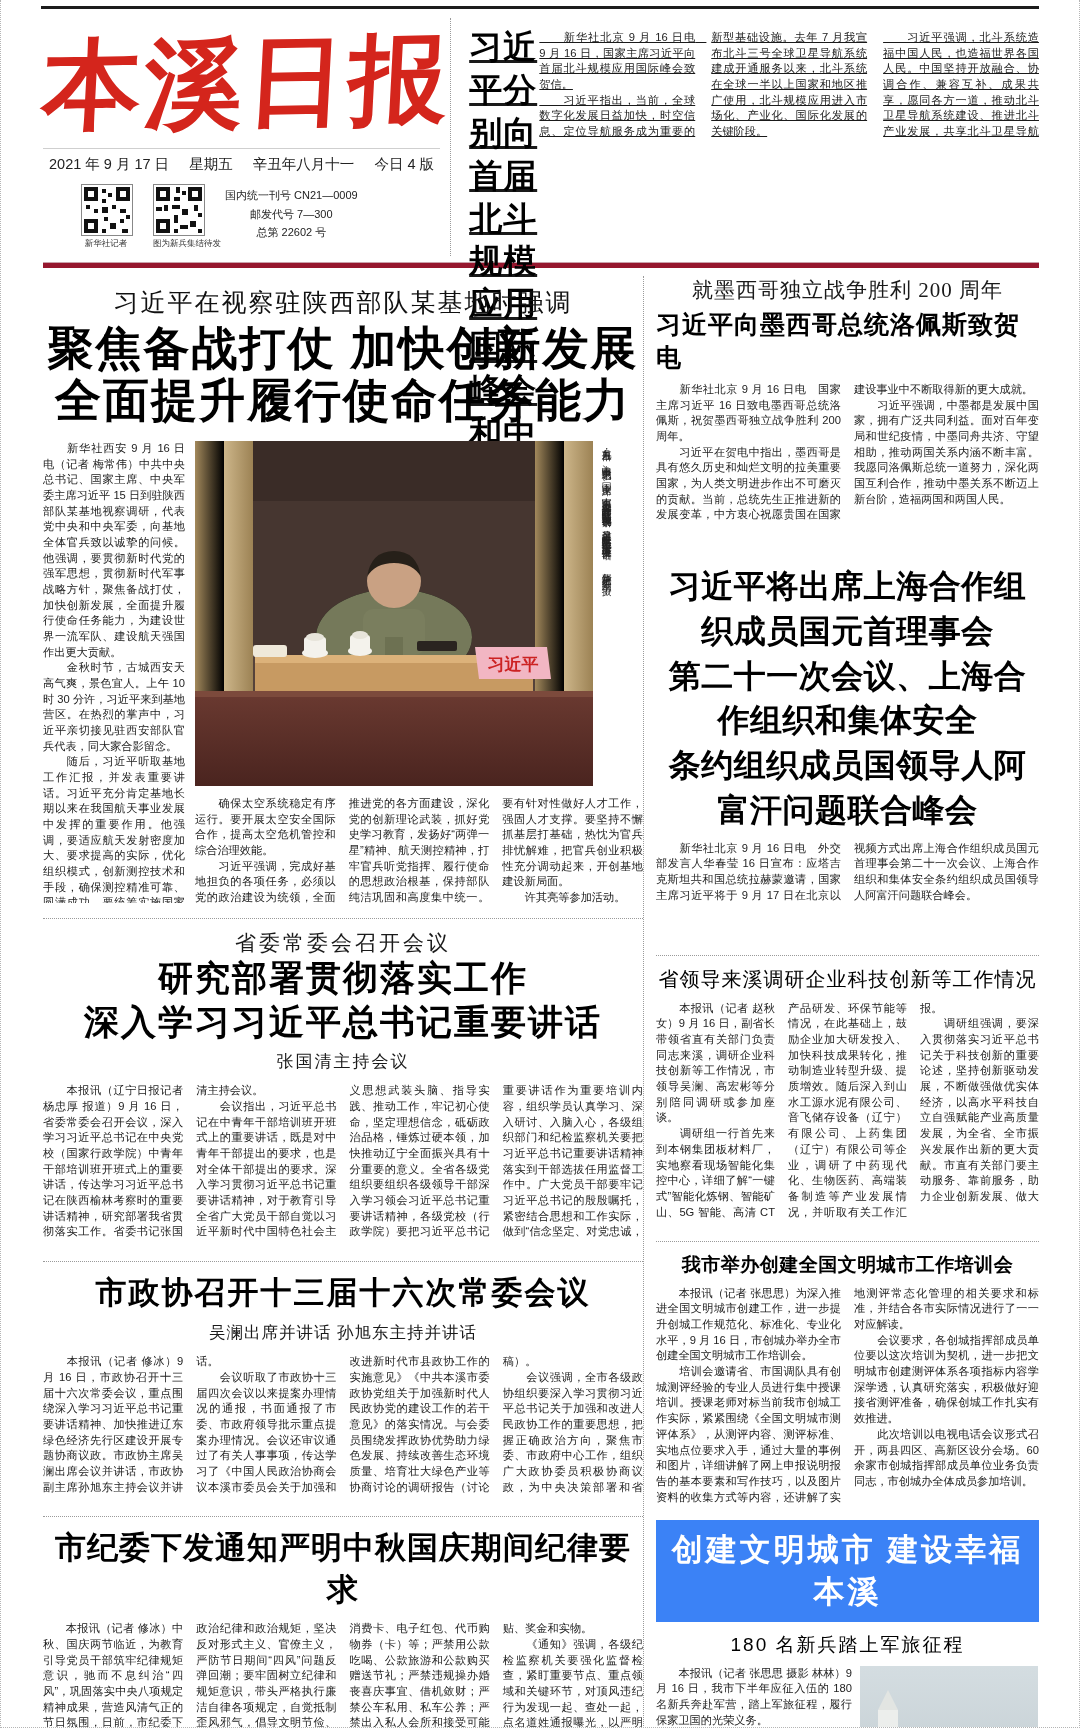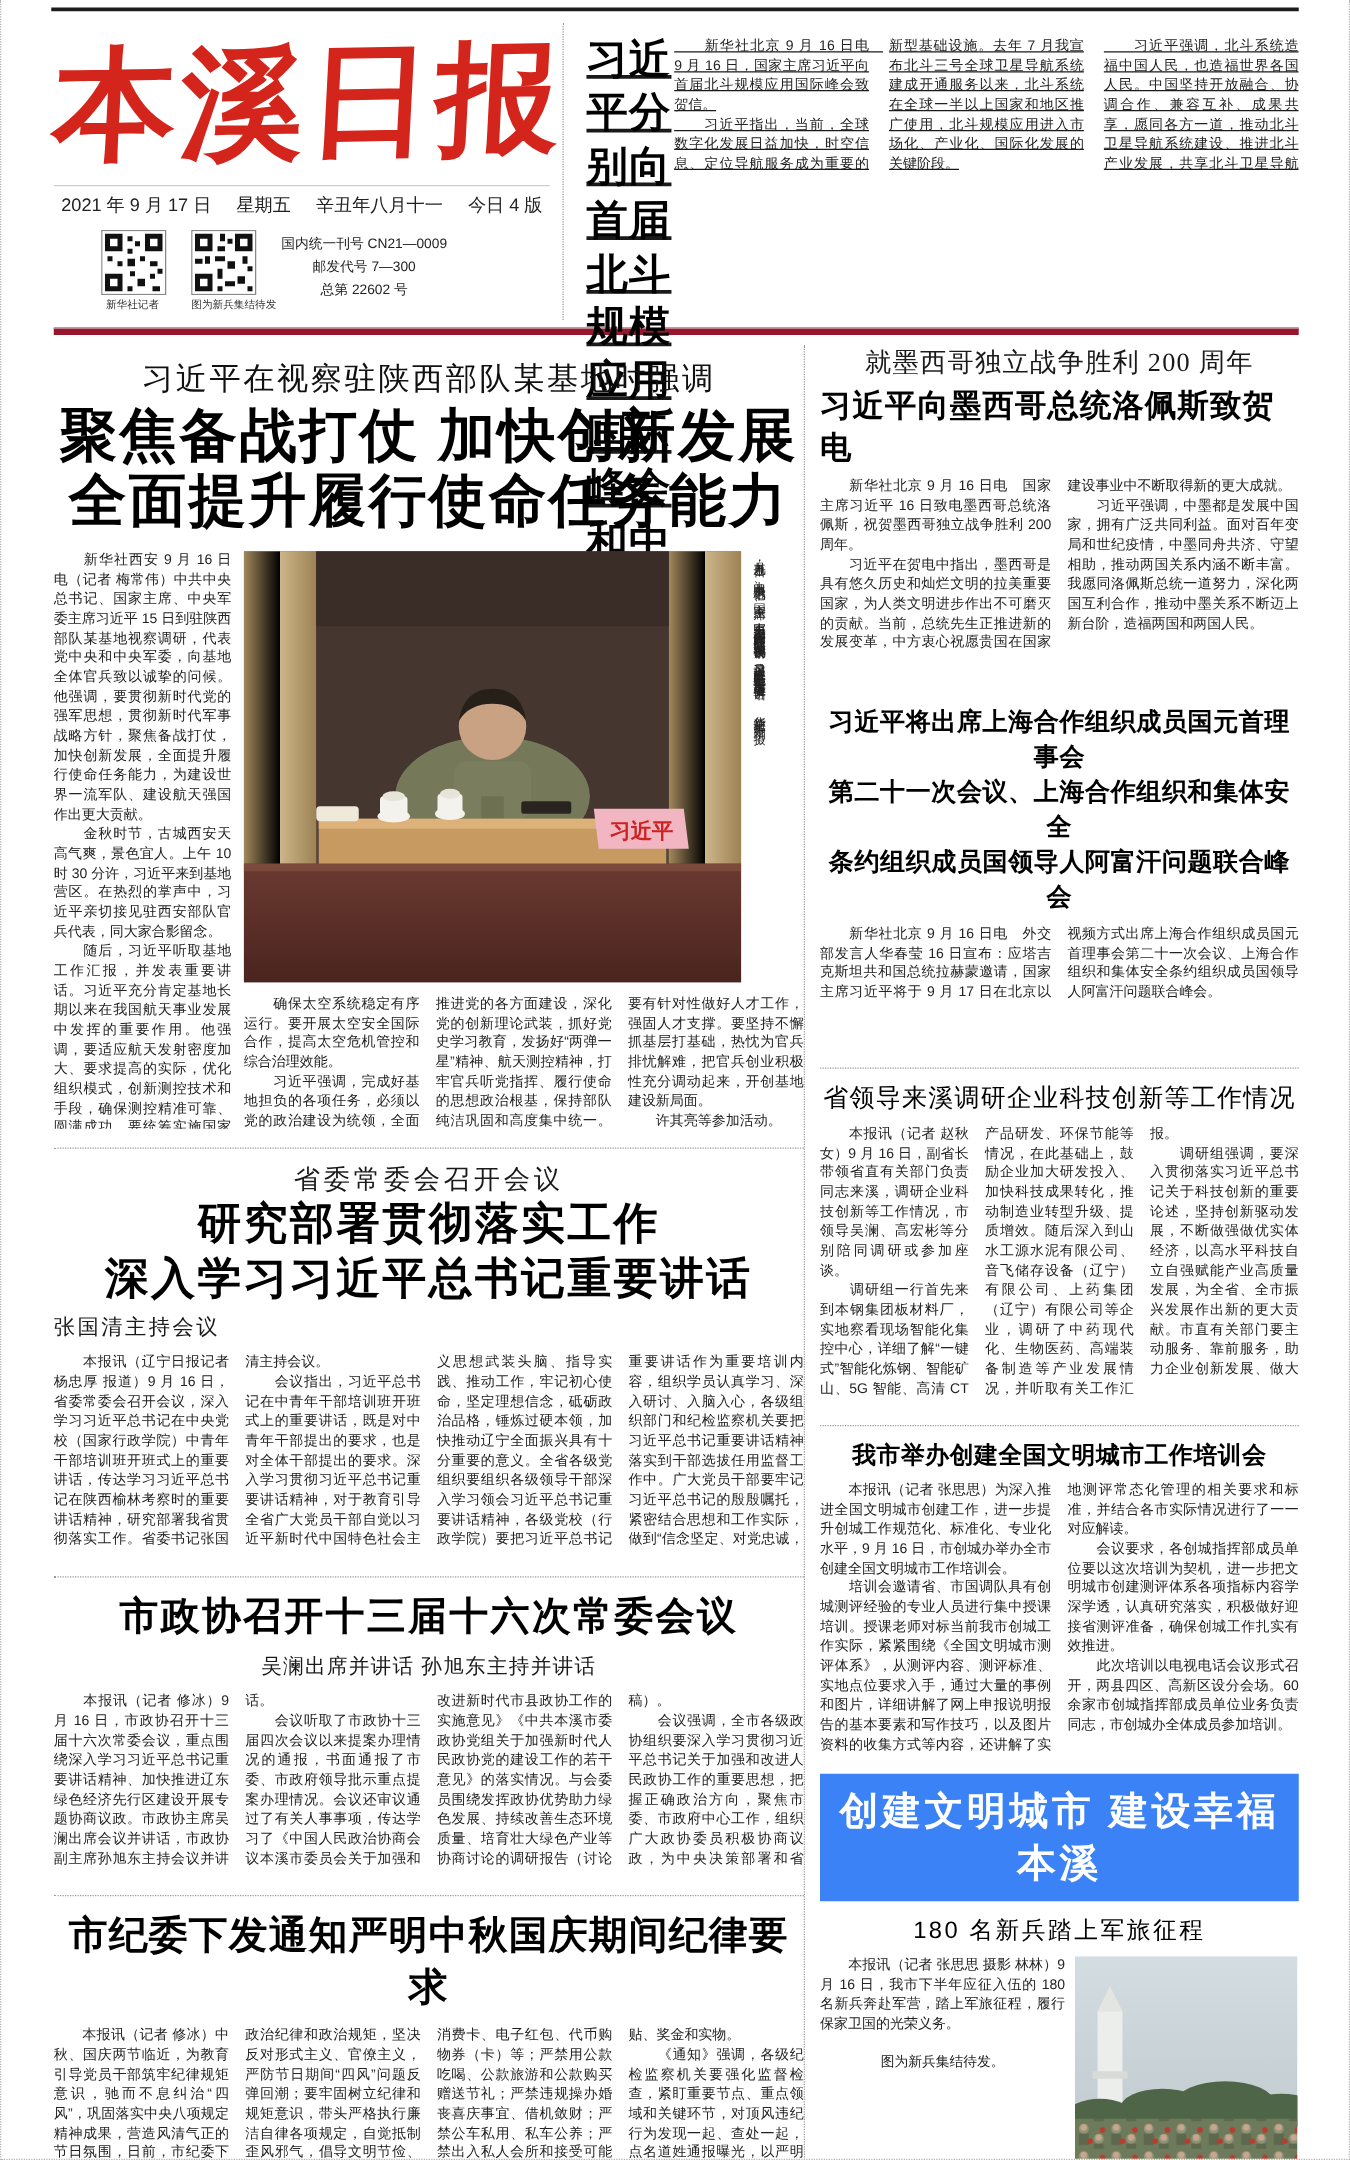--- a/index.html
+++ b/index.html
@@ -50,37 +50,37 @@
   .lead-right{flex:1;margin-left:10px;display:flex;flex-direction:column;}
   .photo-row{display:flex;}
   .v-caption{writing-mode:vertical-rl;font-size:9.8px;line-height:1.5;height:345px;
              margin-left:6px;color:#222;letter-spacing:1px;}
   .lead-bottom{margin-top:10px;height:112px;overflow:hidden;}
 
   
   .pm-kicker{font-size:21px;text-align:center;letter-spacing:3px;margin-top:2px;}
   .pm-headline{font-family:"Liberation Serif",serif;font-weight:bold;font-size:35px;
                text-align:center;letter-spacing:2px;line-height:1.25;color:#000;}
-  .pm-subhead{font-size:17px;letter-spacing:2px;margin:6px 0 10px 0;}
+  .pm-subhead{font-size:17px;text-align:center;letter-spacing:2px;margin:6px 0 10px 0;}
   .pm-body{height:168px;overflow:hidden;}
 
   
   .cp-headline{font-size:31px;font-weight:900;text-align:center;letter-spacing:2px;color:#000;}
   .cp-subhead{font-size:16.5px;text-align:center;letter-spacing:1px;margin:8px 0 10px 0;}
   .cp-body{height:152px;overflow:hidden;}
 
   
   .dc-headline{font-size:31px;font-weight:900;text-align:center;letter-spacing:1px;color:#000;margin-top:2px;}
   .dc-body{margin-top:10px;height:180px;overflow:hidden;}
 
   
   .mx-kicker{font-family:"Liberation Serif",serif;font-size:21px;text-align:center;letter-spacing:1px;}
   .mx-headline{font-size:25px;font-weight:900;text-align:left;letter-spacing:1px;margin:4px 0 8px 0;color:#000;}
   .mx-body{height:178px;overflow:hidden;}
-  .sco-headline{font-size:20px;font-weight:900;text-align:center;line-height:1.4;letter-spacing:0.5px;color:#000;margin-top:4px;}
+  .sco-headline{font-size:32px;font-weight:900;text-align:center;line-height:1.4;letter-spacing:0.5px;color:#000;margin-top:4px;}
   .sco-body{margin-top:8px;height:104px;overflow:hidden;}
   .ld-headline{font-size:20px;font-weight:normal;text-align:center;letter-spacing:1px;margin:4px 0 8px 0;color:#000;}
   .ld-body{height:230px;overflow:hidden;}
   .tr-headline{font-size:19px;font-weight:bold;text-align:center;letter-spacing:0.5px;margin:4px 0 8px 0;color:#000;}
   .tr-body{height:222px;overflow:hidden;}
 
   .red-banner{background:#3b82f6;color:#fff;font-weight:900;font-size:31px;text-align:center;
               letter-spacing:3px;padding:9px 0;margin:12px 0 10px 0;}
 
   .rc-headline{font-size:19px;text-align:center;letter-spacing:2px;margin:10px 0 8px 0;color:#000;}

